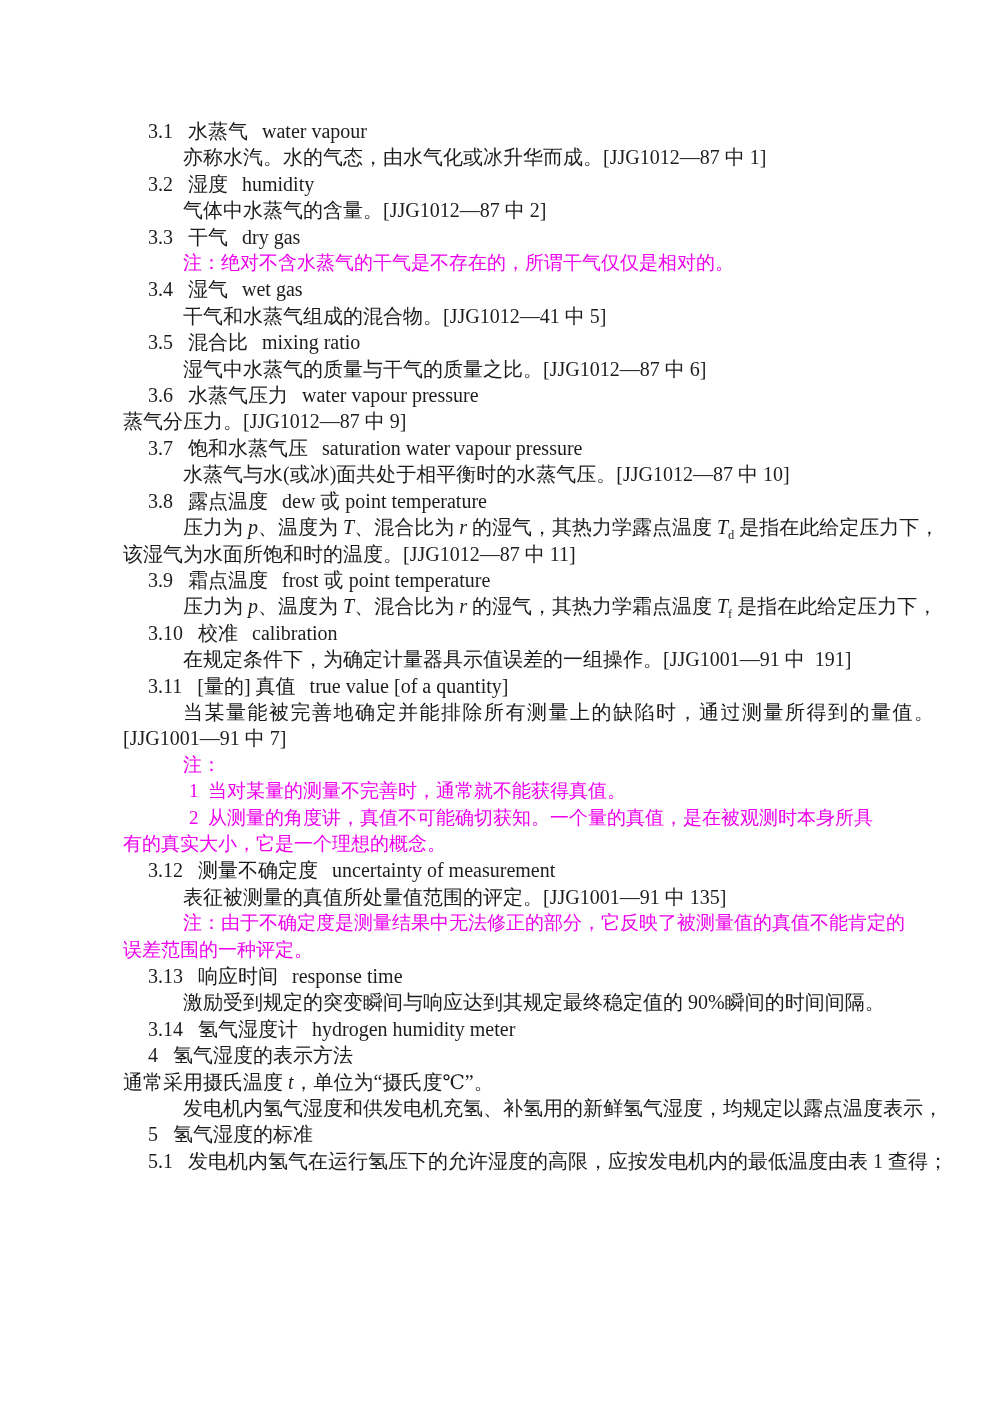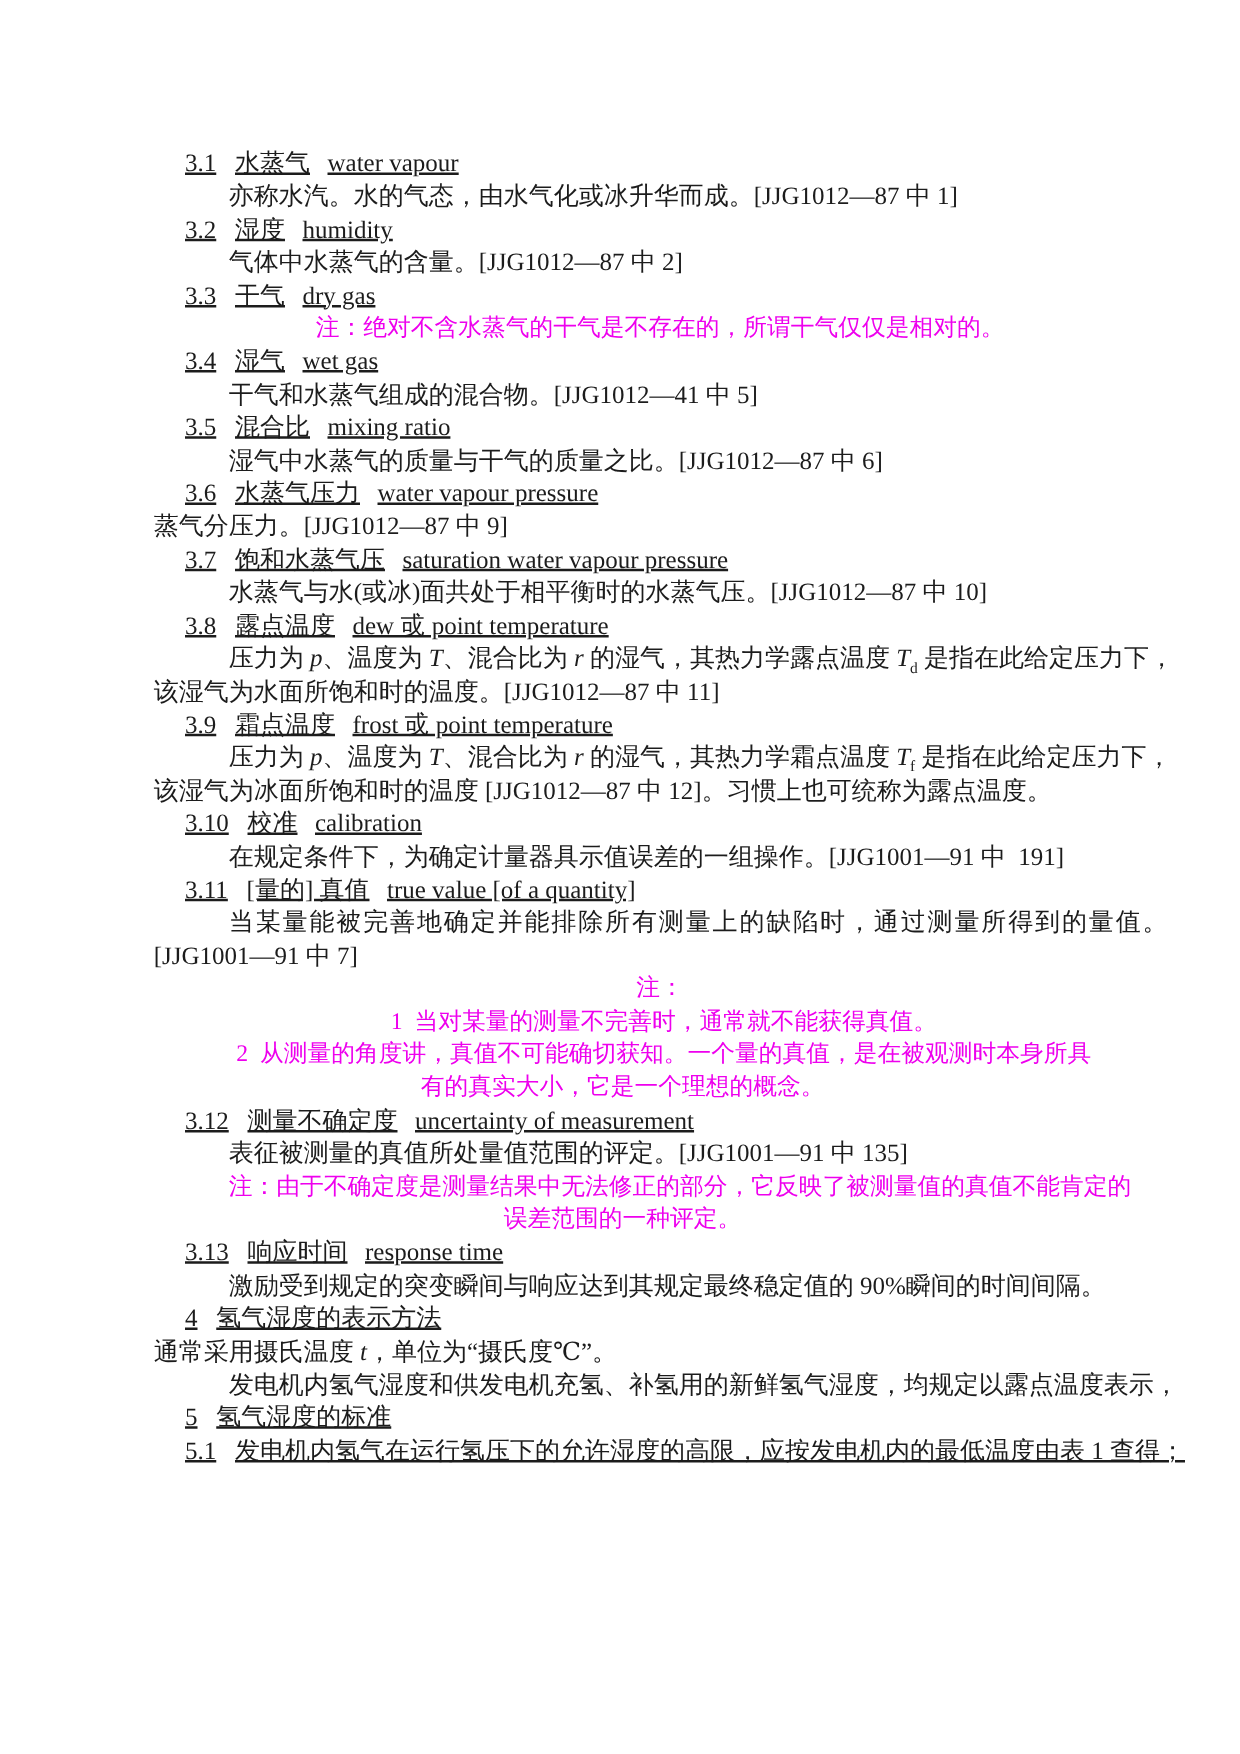--- a/index.html
+++ b/index.html
@@ -7,25 +7,25 @@
     width:992px;height:1403px;position:relative;
     background:var(--page-bg,#ffffff);
     font-family:"Liberation Serif","DejaVu Serif",serif;
   }
   .doc{
     position:absolute;left:123px;top:118px;width:750px;
     font-size:20px;line-height:26.4px;
     color:var(--text-color,#1c1c1c);
   }
   p.line{margin:0;white-space:pre;}
-  p.h{padding-left:25px;text-decoration:underline;}
+  p.h{padding-left:25px;}
   p.b{padding-left:60px;}
   p.c{padding-left:0;}
   p.n{padding-left:66px;}
-  p.m{color:var(--note-color,#ee00ee);font-size:19px;text-align:center;}
+  p.m{color:var(--note-color,#ee00ee);font-size:19px;}
   p.w{letter-spacing:1.5px;}
   .h .zh{margin-left:15px;}
   .h .en{margin-left:14px;}
   i{font-style:italic;font-family:"Liberation Serif","DejaVu Serif",serif;}
   sub{font-size:0.62em;line-height:0;}
 </style>
 </head>
 <body>
 
 <div class="doc">
@@ -50,41 +50,41 @@
 
   <p class="line h"><span class="num">3.7</span><span class="zh">饱和水蒸气压</span><span class="en">saturation water vapour pressure</span></p>
   <p class="line b"><span>水蒸气与水(或冰)面共处于相平衡时的水蒸气压。[JJG1012—87 中 10]</span></p>
 
   <p class="line h"><span class="num">3.8</span><span class="zh">露点温度</span><span class="en">dew 戓 point temperature</span></p>
   <p class="line b"><span>压力为 </span><i>p</i><span>、温度为 </span><i>T</i><span>、混合比为 </span><i>r</i><span> 的湿气，其热力学露点温度 </span><i>T</i><sub style="font-style: normal;">d</sub><span> 是指在此给定压力下，</span></p>
   <p class="line c"><span>该湿气为水面所饱和时的温度。[JJG1012—87 中 11]</span></p>
 
   <p class="line h"><span class="num">3.9</span><span class="zh">霜点温度</span><span class="en">frost 戓 point temperature</span></p>
   <p class="line b"><span>压力为 </span><i>p</i><span>、温度为 </span><i>T</i><span>、混合比为 </span><i>r</i><span> 的湿气，其热力学霜点温度 </span><i>T</i><sub style="font-style: normal;">f</sub><span> 是指在此给定压力下，</span></p>
-  <p class="line c"><span>该湿气为冰面所饱和时的温度 [JJG1012—87 中 12]。习惯上也可统称为露点温度。</span></p>
 
   <p class="line h"><span class="num">3.10</span><span class="zh">校准</span><span class="en">calibration</span></p>
   <p class="line b"><span>在规定条件下，为确定计量器具示值误差的一组操作。[JJG1001—91 中  191]</span></p>
 
   <p class="line h"><span class="num">3.11</span><span class="zh">[量的] 真值</span><span class="en">true value [of a quantity]</span></p>
   <p class="line b w"><span>当某量能被完善地确定并能排除所有测量上的缺陷时，通过测量所得到的量值。</span></p>
   <p class="line c"><span>[JJG1001—91 中 7]</span></p>
   <p class="line b m"><span>注：</span></p>
   <p class="line n m"><span>1  当对某量的测量不完善时，通常就不能获得真值。</span></p>
   <p class="line n m"><span>2  从测量的角度讲，真值不可能确切获知。一个量的真值，是在被观测时本身所具</span></p>
   <p class="line c m"><span>有的真实大小，它是一个理想的概念。</span></p>
 
   <p class="line h"><span class="num">3.12</span><span class="zh">测量不确定度</span><span class="en">uncertainty of measurement</span></p>
   <p class="line b"><span>表征被测量的真值所处量值范围的评定。[JJG1001—91 中 135]</span></p>
   <p class="line b m"><span>注：由于不确定度是测量结果中无法修正的部分，它反映了被测量值的真值不能肯定的</span></p>
   <p class="line c m"><span>误差范围的一种评定。</span></p>
 
   <p class="line h"><span class="num">3.13</span><span class="zh">响应时间</span><span class="en">response time</span></p>
   <p class="line b"><span>激励受到规定的突变瞬间与响应达到其规定最终稳定值的 90%瞬间的时间间隔。</span></p>
 
+  <p class="line h"><span class="num">3.14</span><span class="zh">氢气湿度计</span><span class="en">hydrogen humidity meter</span></p>
 
   <p class="line h"><span class="num">4</span><span class="zh">氢气湿度的表示方法</span></p>
   <p class="line c"><span>通常采用摄氏温度 </span><i>t</i><span>，单位为“摄氏度℃”。</span></p>
   <p class="line b"><span>发电机内氢气湿度和供发电机充氢、补氢用的新鲜氢气湿度，均规定以露点温度表示，</span></p>
 
   <p class="line h"><span class="num">5</span><span class="zh">氢气湿度的标准</span></p>
 
   <p class="line h"><span class="num">5.1</span><span class="zh">发电机内氢气在运行氢压下的允许湿度的高限，应按发电机内的最低温度由表 1 查得；</span></p>
 
 </div>

